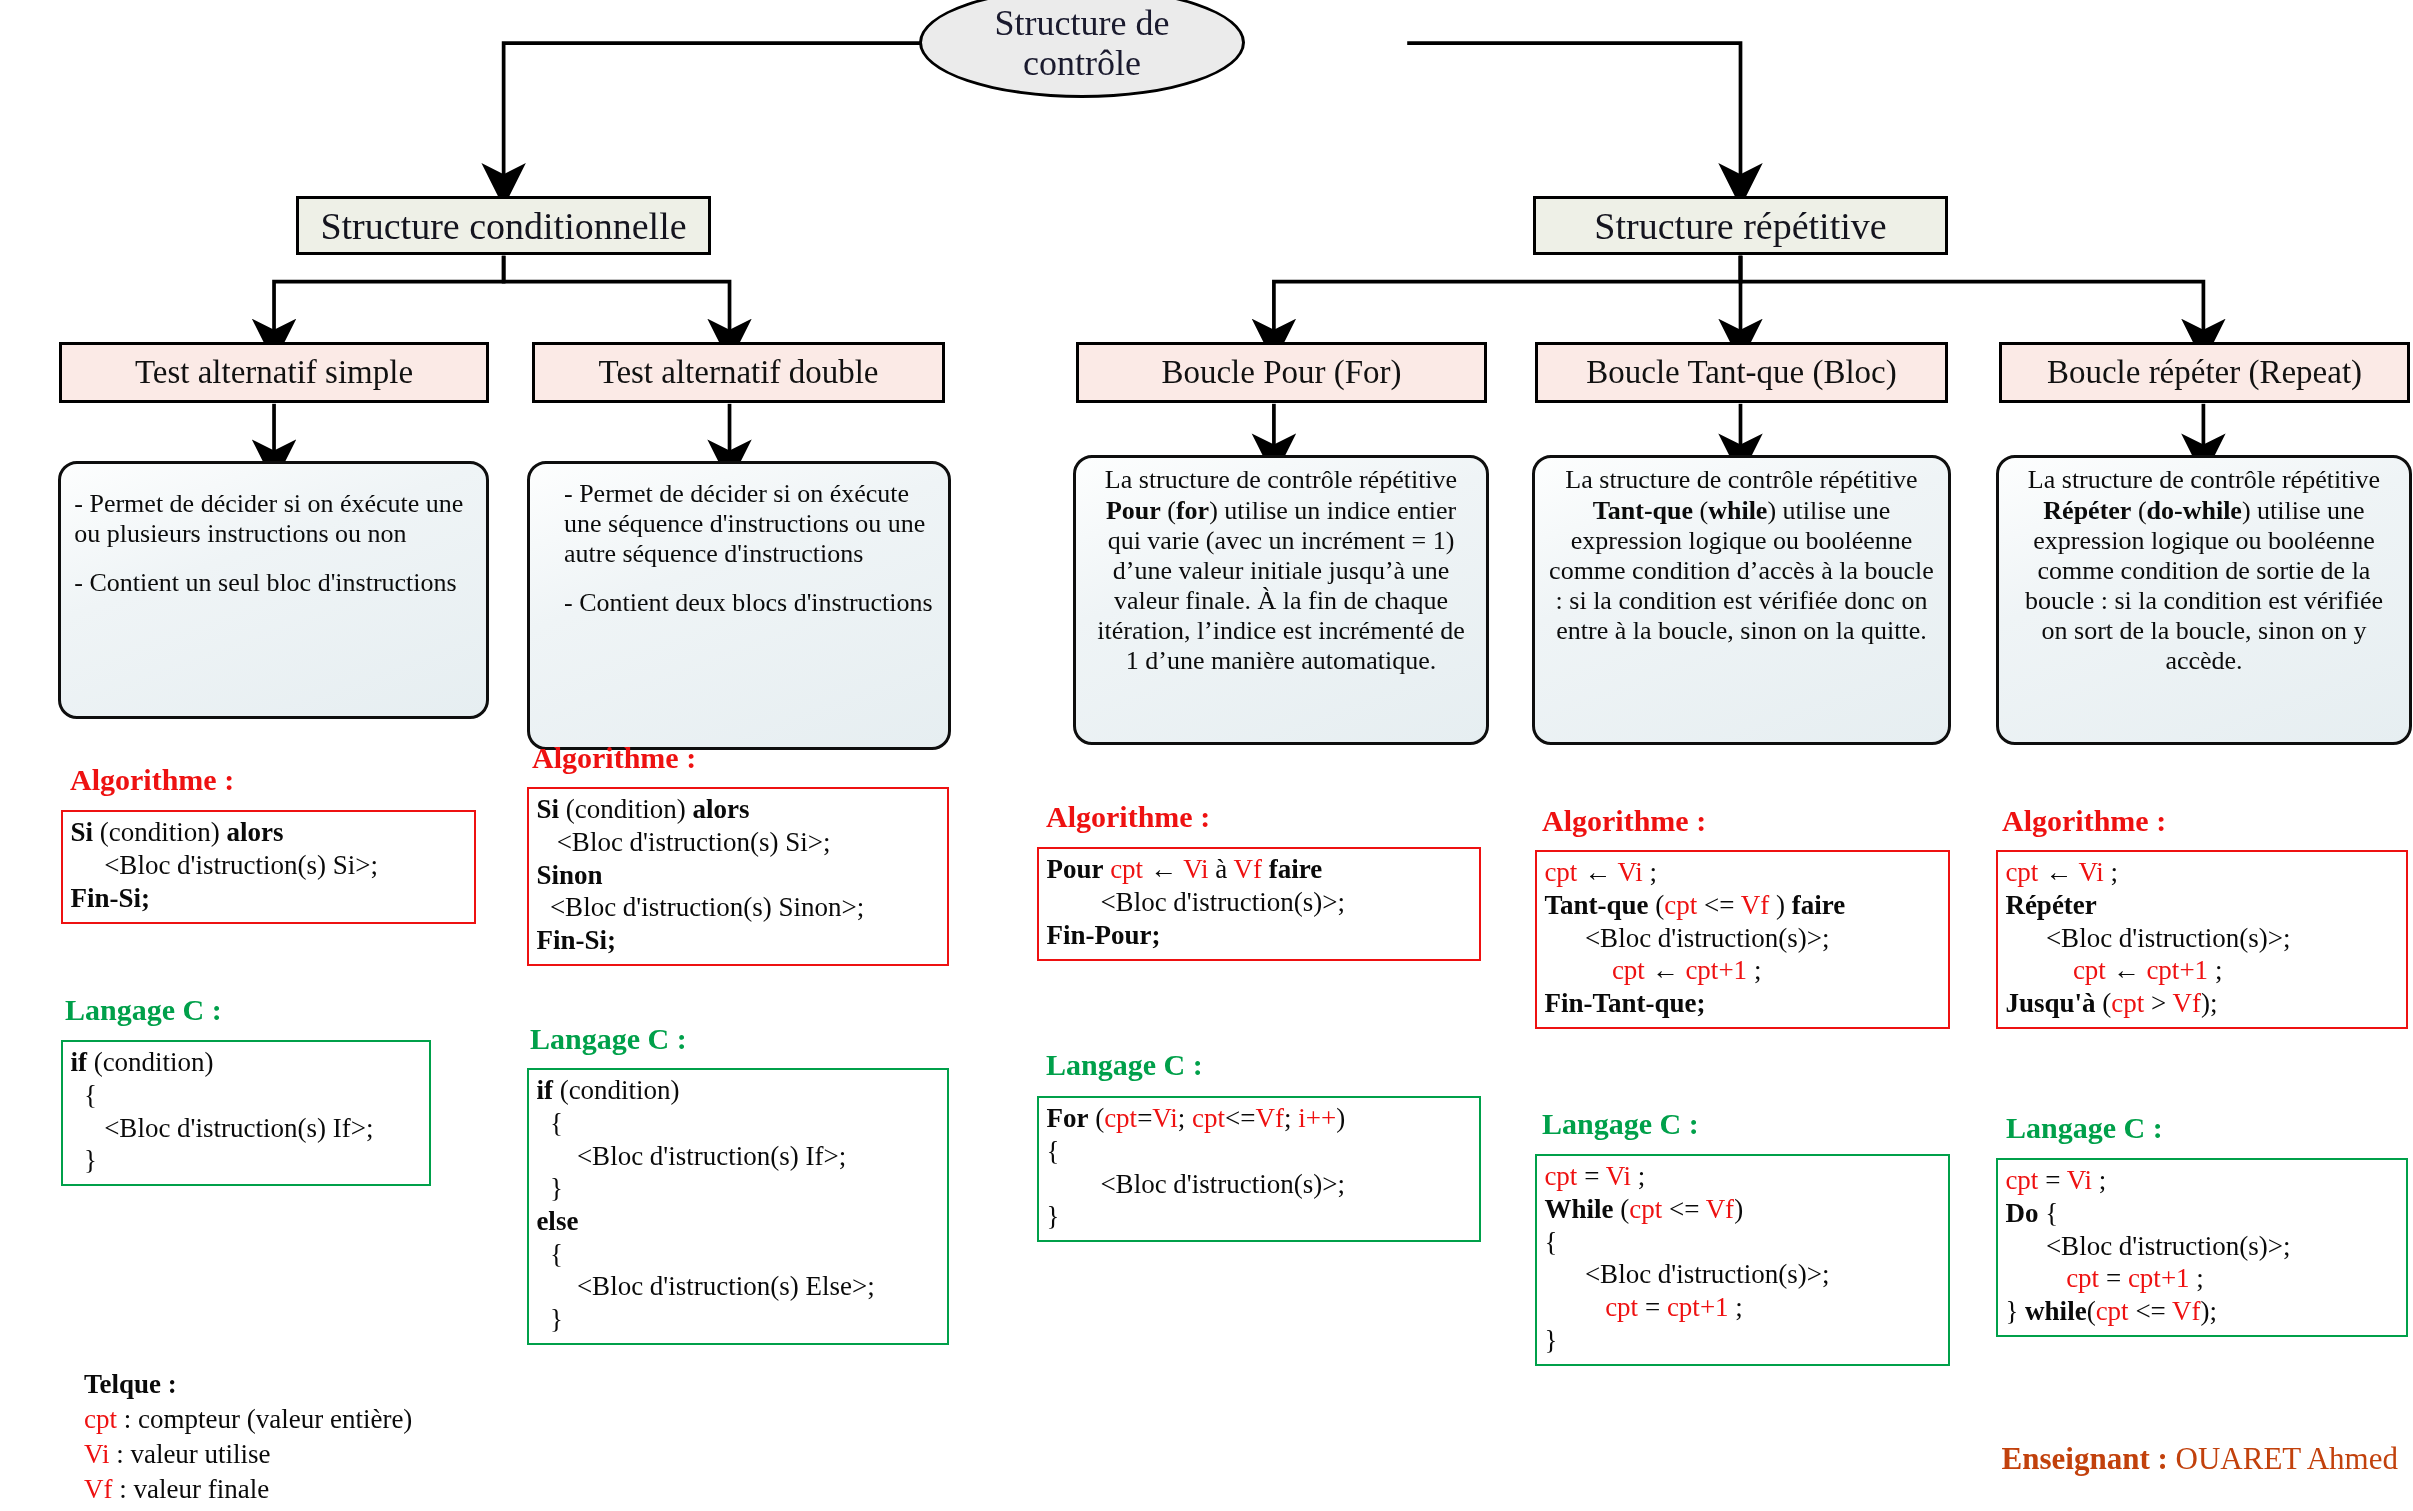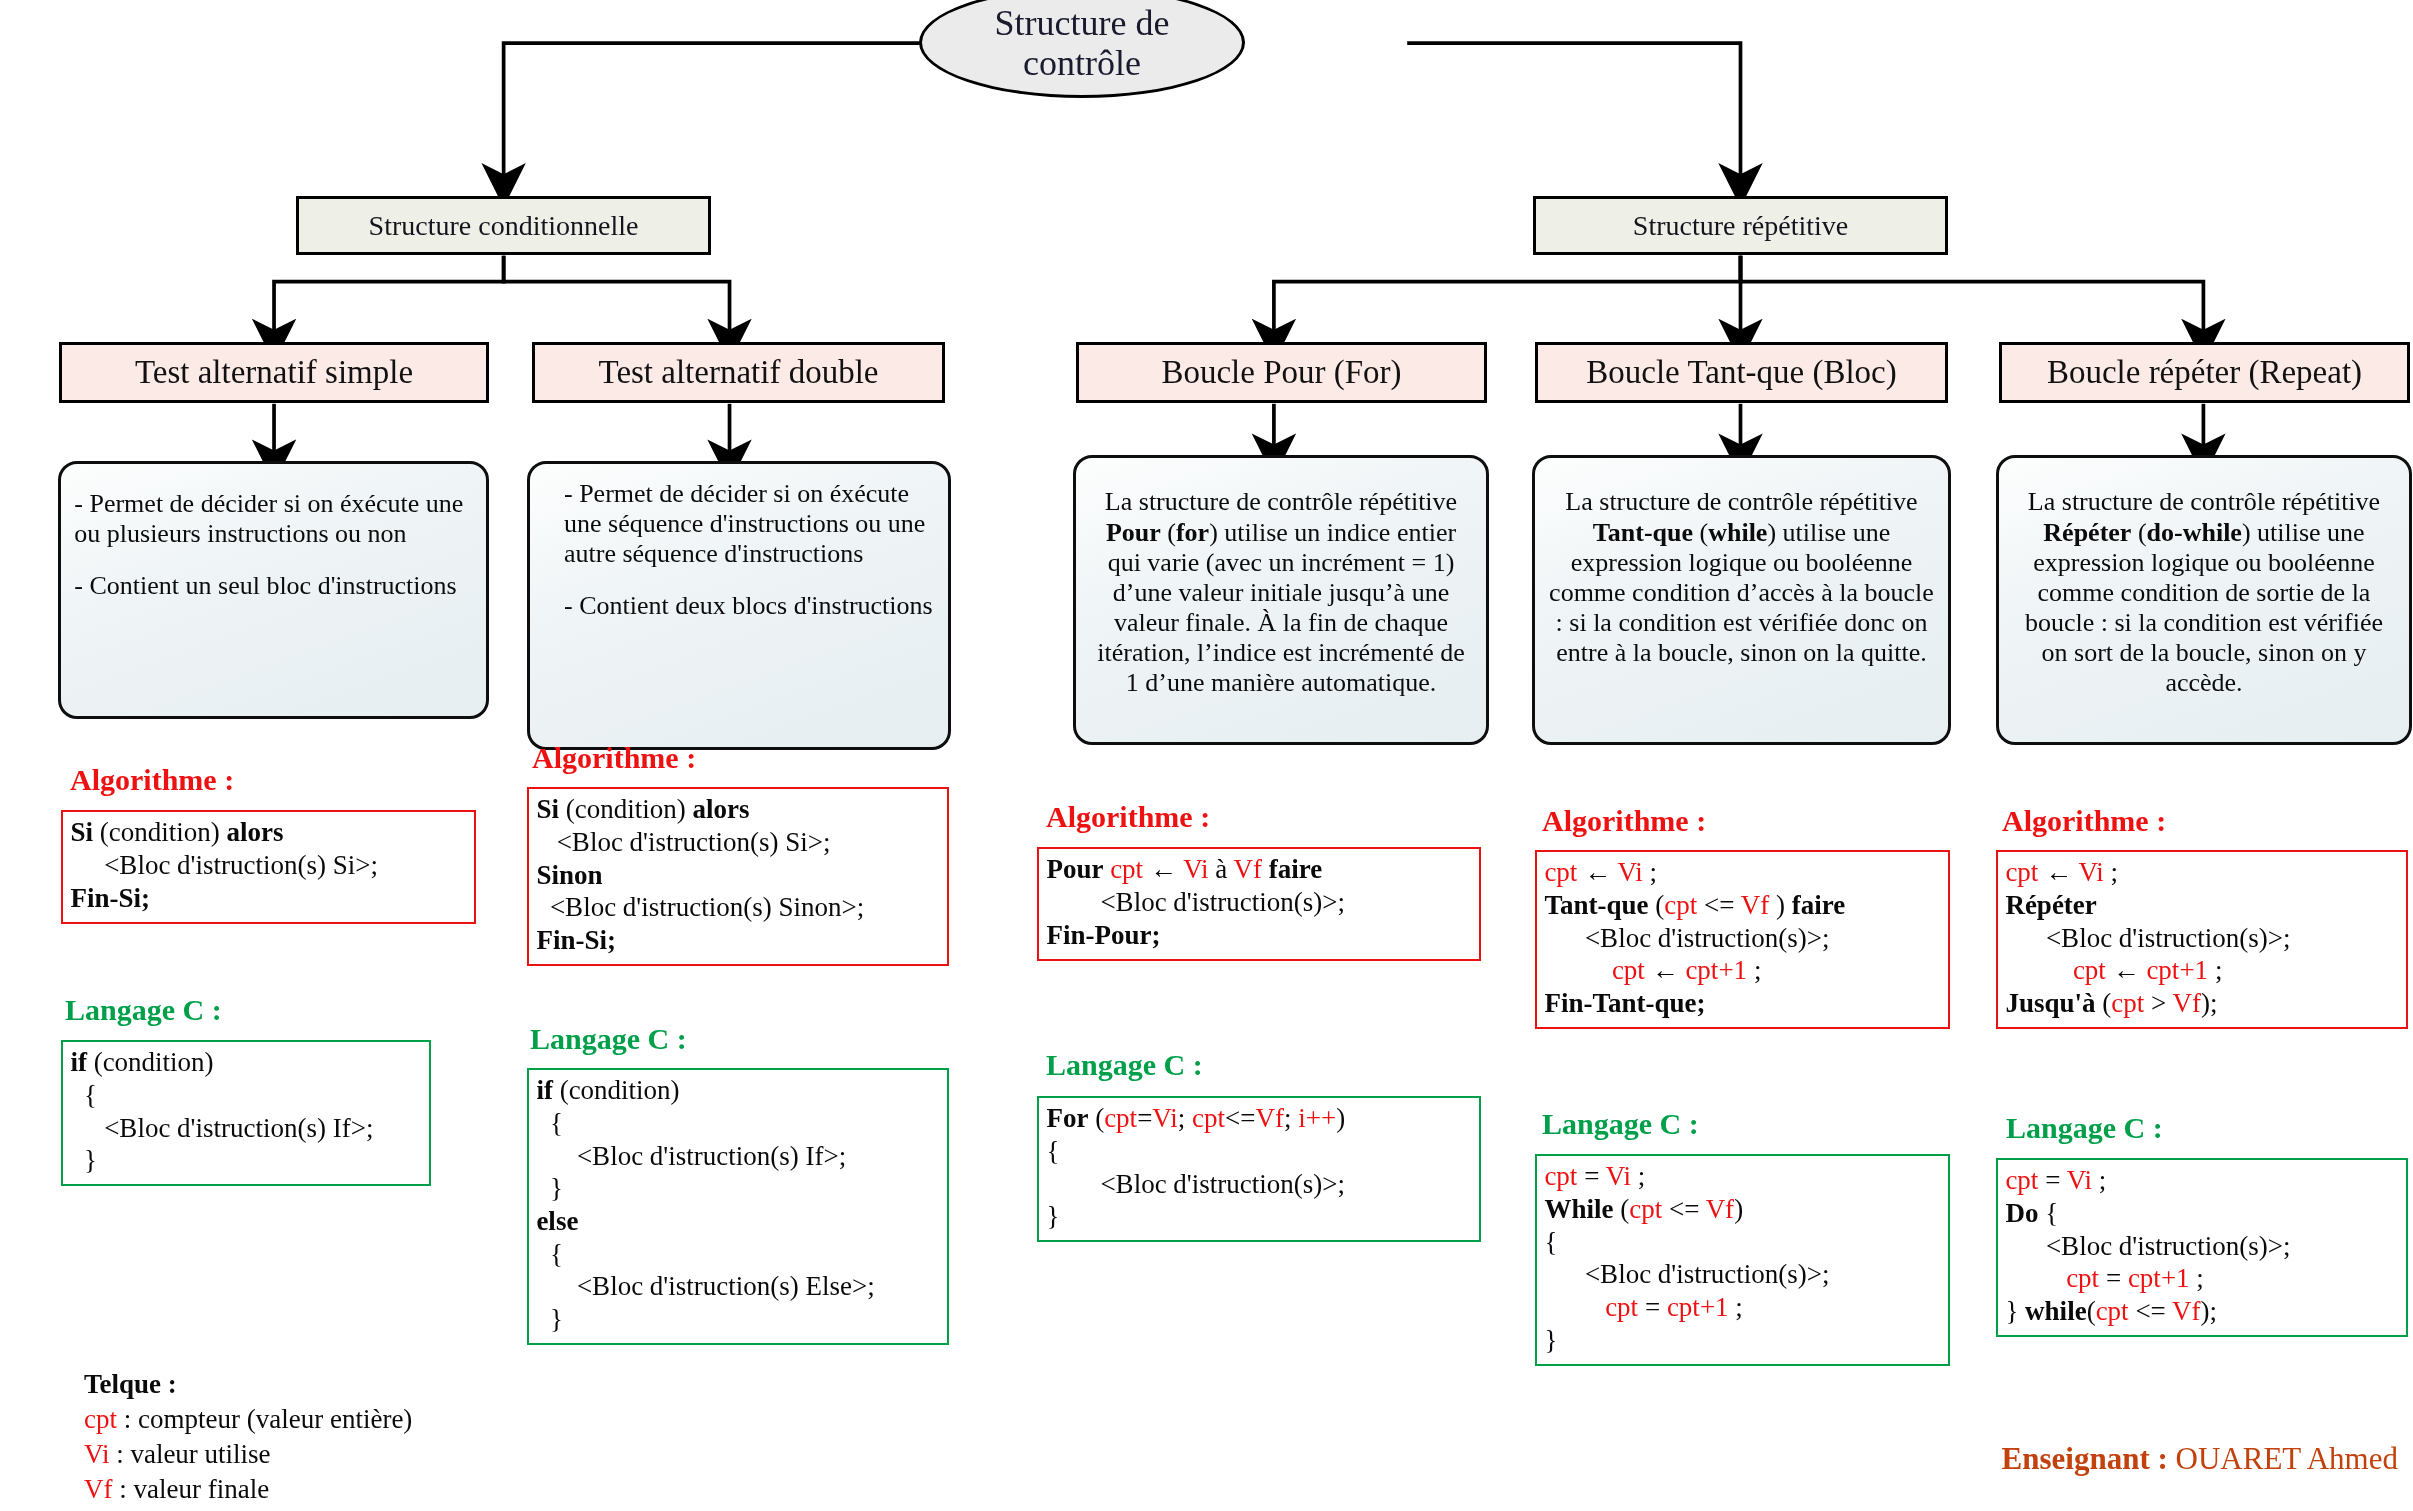--- a/index.html
+++ b/index.html
@@ -24,21 +24,21 @@
     border: 3px solid #000;
     display:flex; align-items:center; justify-content:center;
     text-align:center; line-height:1.12;
     font-size: 36px; color:#1a1a2e;
   }
 
   .lvl2-box {
     background: #eef0e7;
     border: 3px solid #000;
     display:flex; align-items:center; justify-content:center;
-    font-size: 28px; color:#14141e;
+    font-size: 38px; color:#14141e;
     text-align:center;
   }
 
   .lvl3-box {
     background: #fbeae6;
     border: 3px solid #000;
     display:flex; align-items:center; justify-content:center;
     font-size: 33px; color:#111;
     text-align:center;
     white-space:nowrap;
@@ -48,21 +48,21 @@
     border: 3px solid #0e0e0e;
     border-radius: 19px;
     background: linear-gradient(160deg,#fdfefe 0%,#eff4f6 38%,#e6eef1 100%);
     padding: 7.4px 13.3px;
     font-size: 26px;
     line-height: 1.16;
     color:#0b0b0b;
   }
   .desc-box.center { text-align:center; }
   .desc-box p { margin: 0 0 19px 0; }
-  .desc-box p:last-child { margin-bottom:0;margin-top:22px; }
+  .desc-box p:last-child { margin-bottom:0; }
 
   
   .sec-title { position:absolute; font-size:30px; font-weight:bold; white-space:nowrap; }
   .sec-title.algo { color:#ee1111; }
   .sec-title.lang { color:#00a04a; }
 
   .codebox {
     position:absolute;
     background:#fff;
     font-size: 27px;

